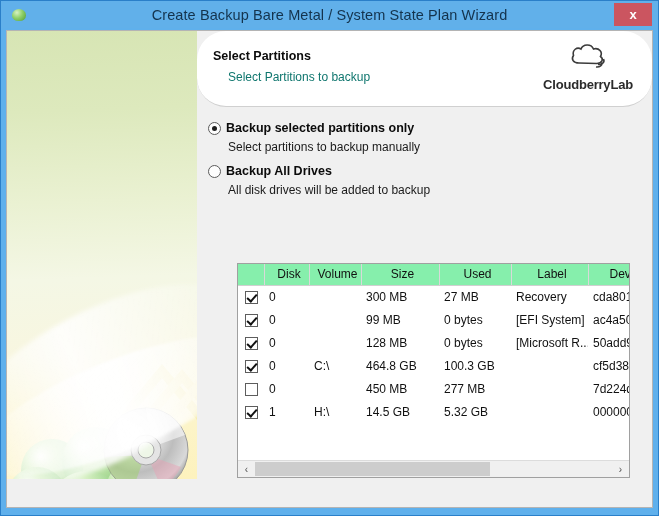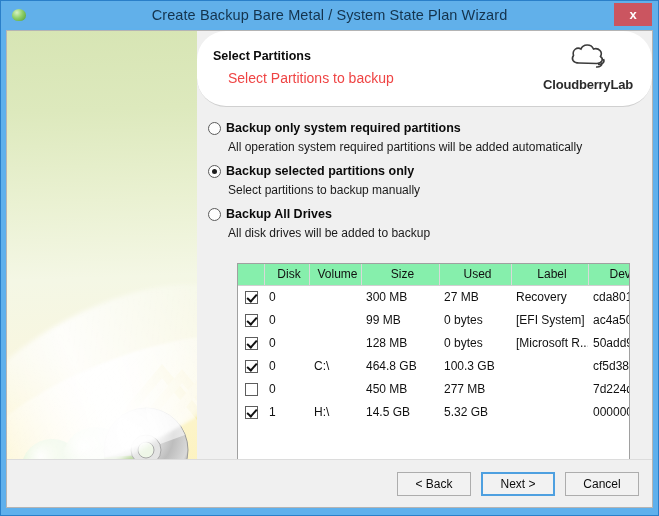--- a/index.html
+++ b/index.html
@@ -147,22 +147,22 @@
   .pagehead-title {
     position: absolute;
     left: 16px; top: 18px;
     font-size: 12.5px;
     font-weight: bold;
     color: #0b0b0b;
   }
   .pagehead-sub {
     position: absolute;
     left: 31px; top: 39px;
-    font-size: 14px;
-    color: #ef4444;
+    font-size: 12px;
+    color: #0f766e;
   }
   .logo-wrap {
     position: absolute;
     right: 12px; top: 8px;
     width: 104px;
     text-align: center;
   }
   .logo-text {
     font-size: 13px;
     color: #2b2b2b;
@@ -394,25 +394,20 @@
                 <path d="M29,28 C33,28.4 35.5,26.2 34.6,23.6"></path>
               </g>
             </svg>
           </span>
           <div class="logo-text">CloudberryLab</div>
         </div>
       </div>
 
       <div class="options">
 
-        <div class="opt-row">
-          <span class="radio"></span>
-          <span class="opt-label">Backup only system required partitions</span>
-          <span class="opt-desc">All operation system required partitions will be added automatically</span>
-        </div>
 
         <div class="opt-row">
           <span class="radio on"></span>
           <span class="opt-label">Backup selected partitions only</span>
           <span class="opt-desc">Select partitions to backup manually</span>
         </div>
 
         <div class="opt-row">
           <span class="radio"></span>
           <span class="opt-label">Backup All Drives</span>
@@ -494,20 +489,15 @@
 
         <div class="hscroll">
           <div class="hs-arrow hs-left">‹</div>
           <div class="hs-thumb"></div>
           <div class="hs-arrow hs-right">›</div>
         </div>
       </div>
 
     </div>
 
-    <div class="footer">
-      <div class="btn btn-back">&lt; Back</div>
-      <div class="btn primary btn-next">Next &gt;</div>
-      <div class="btn btn-cancel">Cancel</div>
-    </div>
 
   </div>
 </div>
 
 </body></html>

